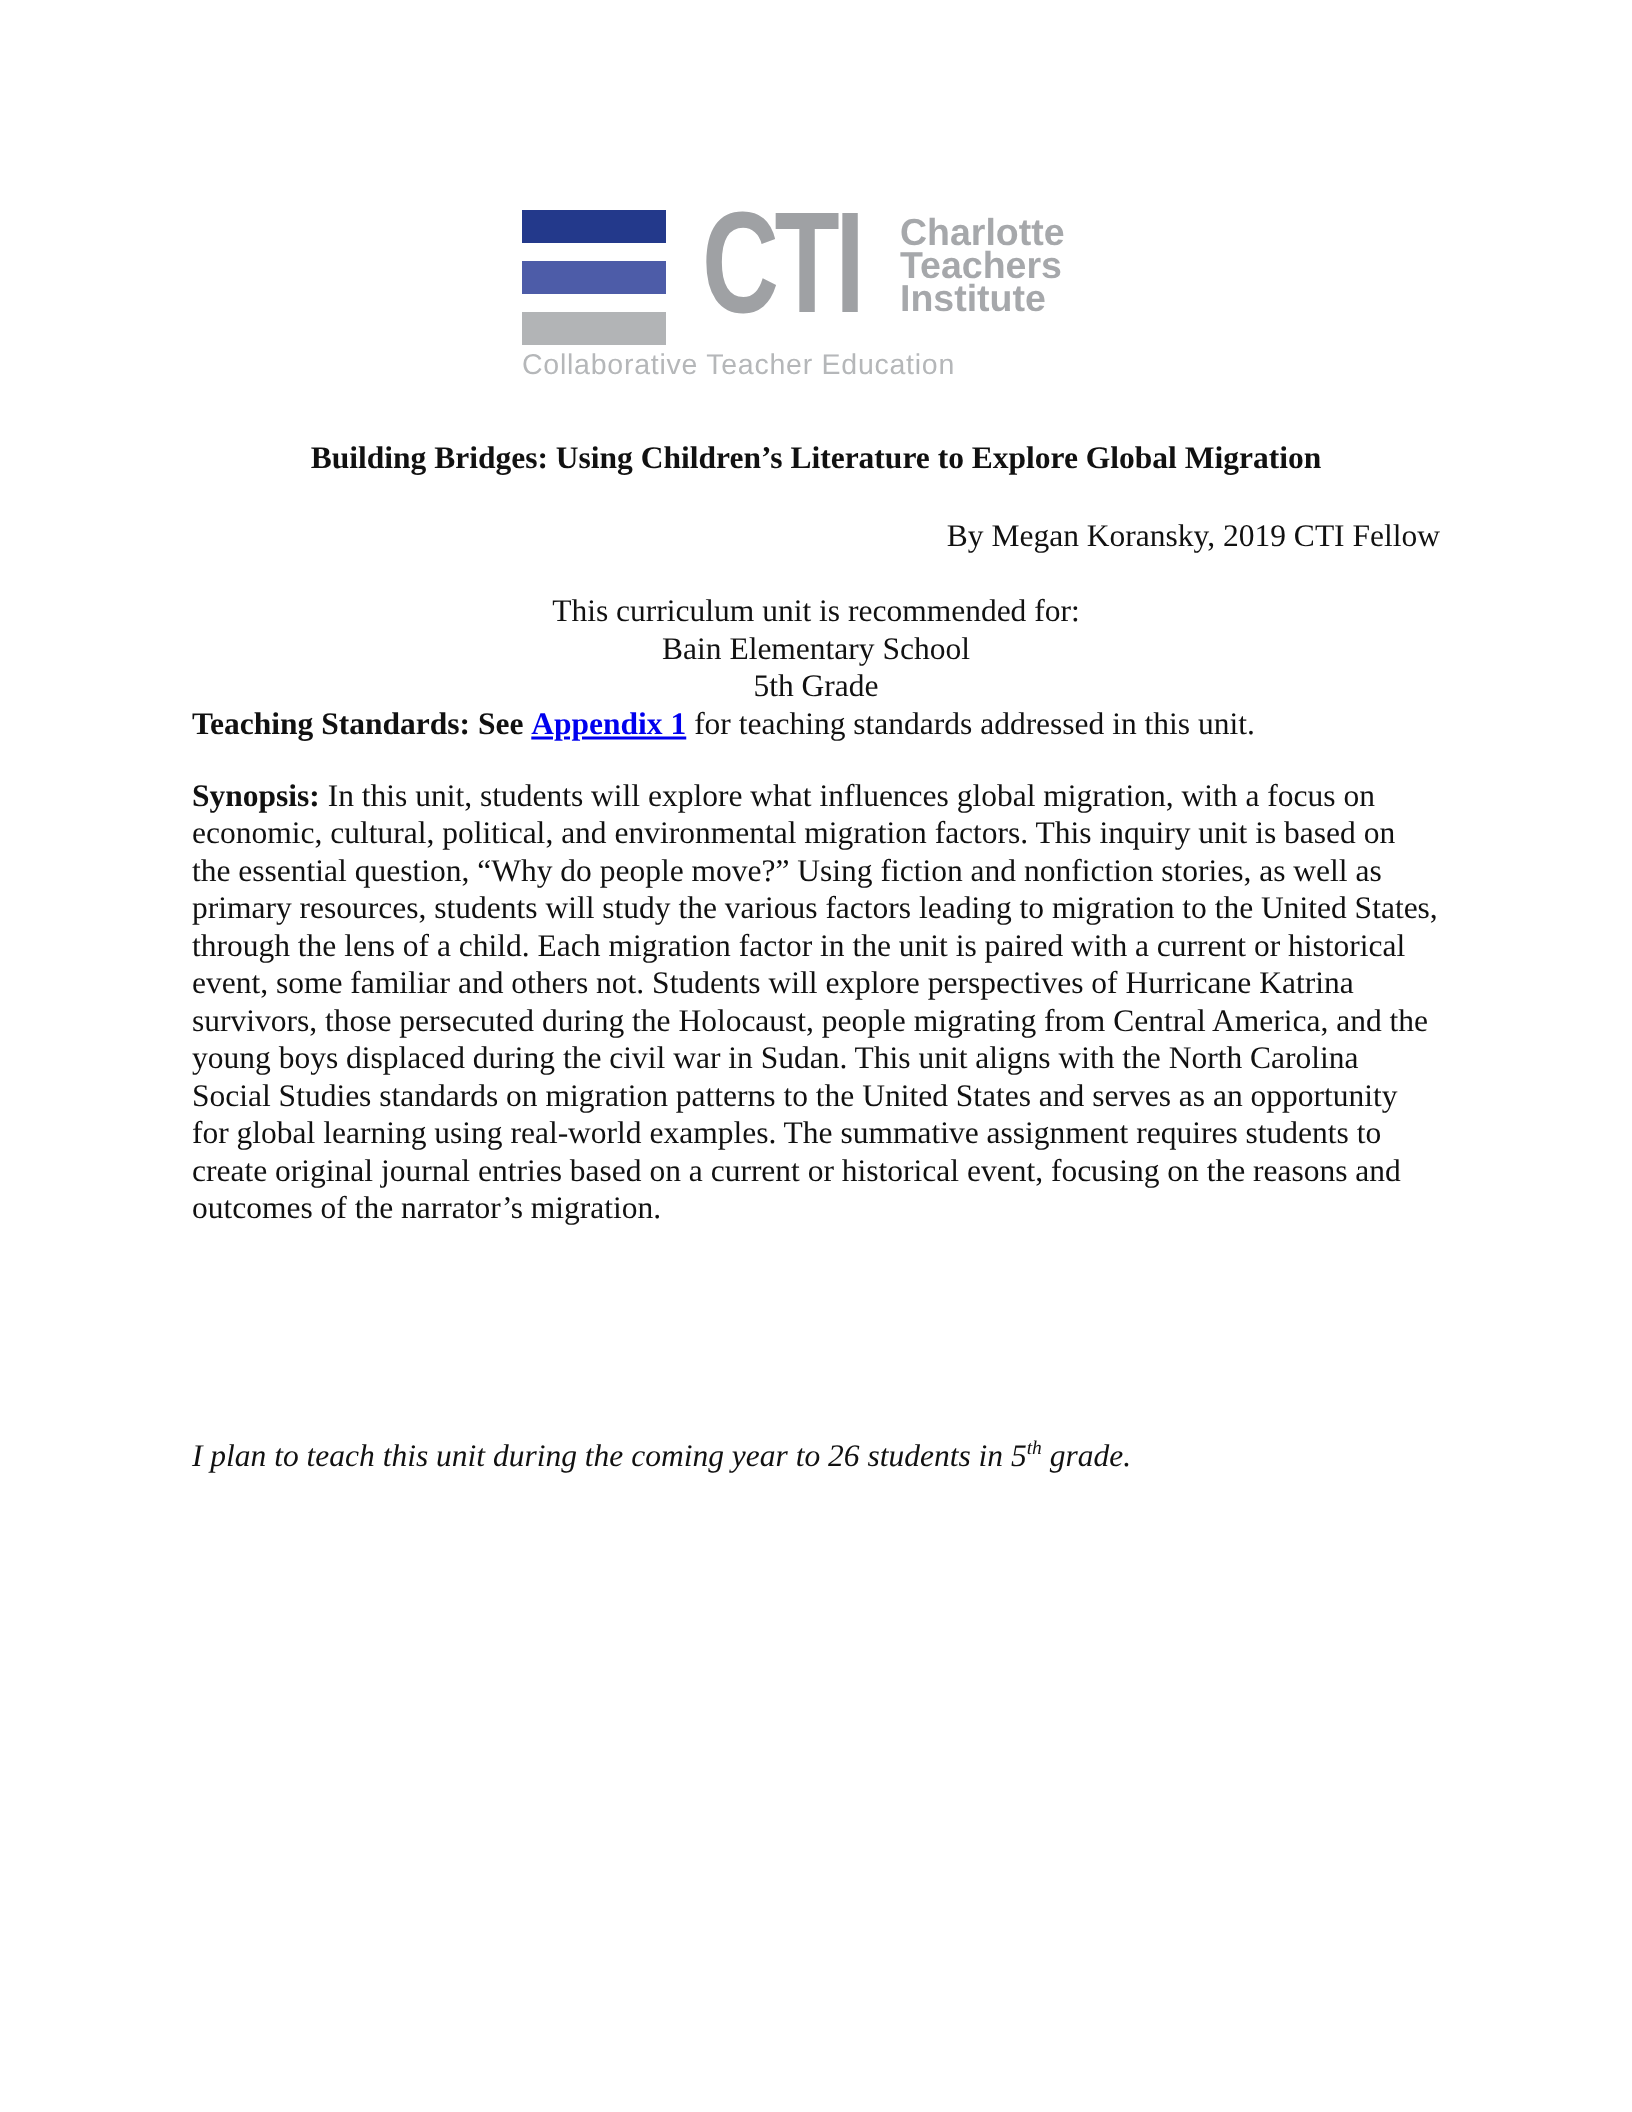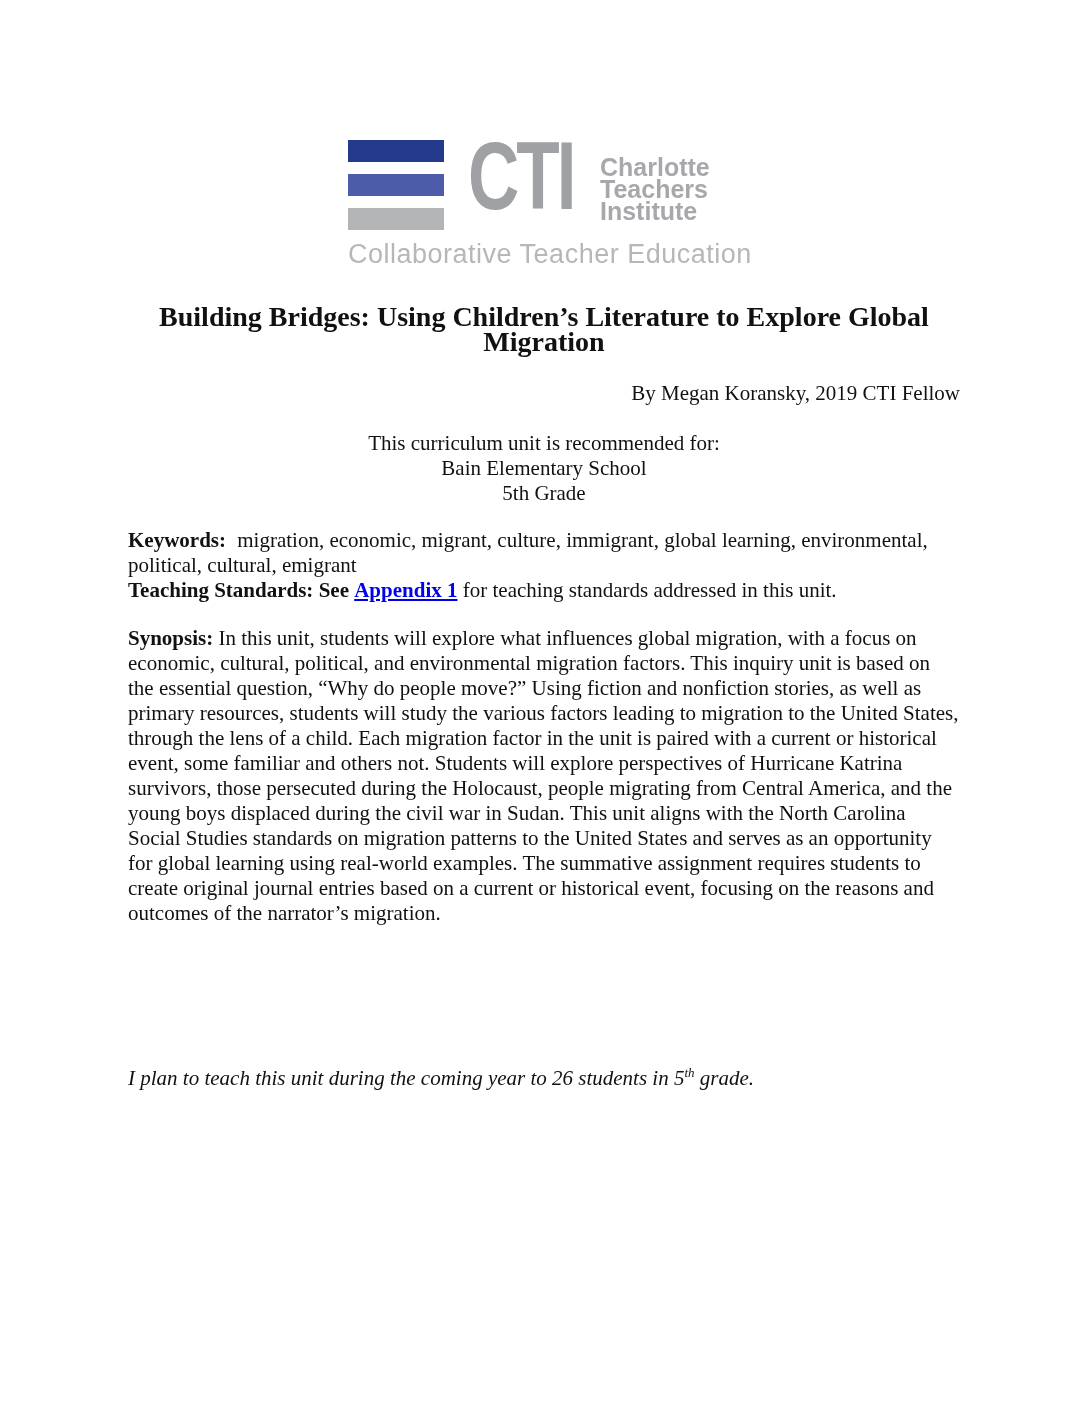--- a/index.html
+++ b/index.html
@@ -34,34 +34,33 @@
     transform-origin: left top;
     margin-top: -6px;
     white-space: nowrap;
   }
   .org-name {
     font-family: "Liberation Sans", sans-serif;
     font-weight: bold;
     font-size: 25px;
     line-height: 22px;
     margin-left: 10px;
-    margin-top: 18px;
+    margin-top: 6px;
     white-space: nowrap;
   }
   .tagline {
     font-family: "Liberation Sans", sans-serif;
-    font-size: 27px;
+    font-size: 19px;
     line-height: 27px;
     letter-spacing: 0.5px;
-    margin-top: 11px;
     white-space: nowrap;
   }
 
   
-  .title { font-size: 28px; font-weight: bold; text-align: center; margin: 36px 0 0 0; }
+  .title { font-size: 21px; font-weight: bold; text-align: center; margin: 36px 0 0 0; }
   .center { text-align: center; margin: 0; }
   .byline { margin-top: 27px; text-align: right; }
   .recommended { margin-top: 25px; }
   .para { margin: 0; text-align: left; }
   .keywords { margin-top: 22px; }
   .teaching { }
   .synopsis { margin-top: 23px; }
   .label { font-weight: bold; }
   .label-gap { margin-right: 6px; }
   a.applink { text-decoration: underline; font-weight: bold; cursor: pointer; }
@@ -93,22 +92,20 @@
   </div>
 
   <h1 class="title">Building Bridges: Using Children’s Literature to Explore Global Migration</h1>
 
   <p class="center byline">By Megan Koransky, 2019 CTI Fellow</p>
   <p class="center recommended">This curriculum unit is recommended for:</p>
 
   <p class="center">Bain Elementary School</p>
   <p class="center">5th Grade</p>
 
-  <p class="para keywords"><span class="label label-gap">Keywords:</span>
-    <span>migration, economic, migrant, culture, immigrant, global learning, environmental, political, cultural, emigrant</span></p>
 
   <p class="para teaching"><span class="label">Teaching Standards:</span>
     <span class="label">See</span>
     <a class="applink" href="#" style="color: rgb(0, 0, 238);">Appendix 1</a>
     <span>for teaching standards addressed in this unit.</span></p>
 
   <p class="para synopsis"><span class="label">Synopsis:</span>
     <span>In this unit, students will explore what influences global migration, with a focus on economic, cultural, political, and environmental migration factors. This inquiry unit is based on the essential question, “Why do people move?” Using fiction and nonfiction stories, as well as primary resources, students will study the various factors leading to migration to the United States, through the lens of a child. Each migration factor in the unit is paired with a current or historical event, some familiar and others not. Students will explore perspectives of Hurricane Katrina survivors, those persecuted during the Holocaust, people migrating from Central America, and the young boys displaced during the civil war in Sudan. This unit aligns with the North Carolina Social Studies standards on migration patterns to the United States and serves as an opportunity for global learning using real-world examples. The summative assignment requires students to create original journal entries based on a current or historical event, focusing on the reasons and outcomes of the narrator’s migration.</span></p>
 
   <p class="para italic plan"><span>I plan to teach this unit during the coming year to 26 students in 5</span><sup>th</sup><span> grade.</span></p>

